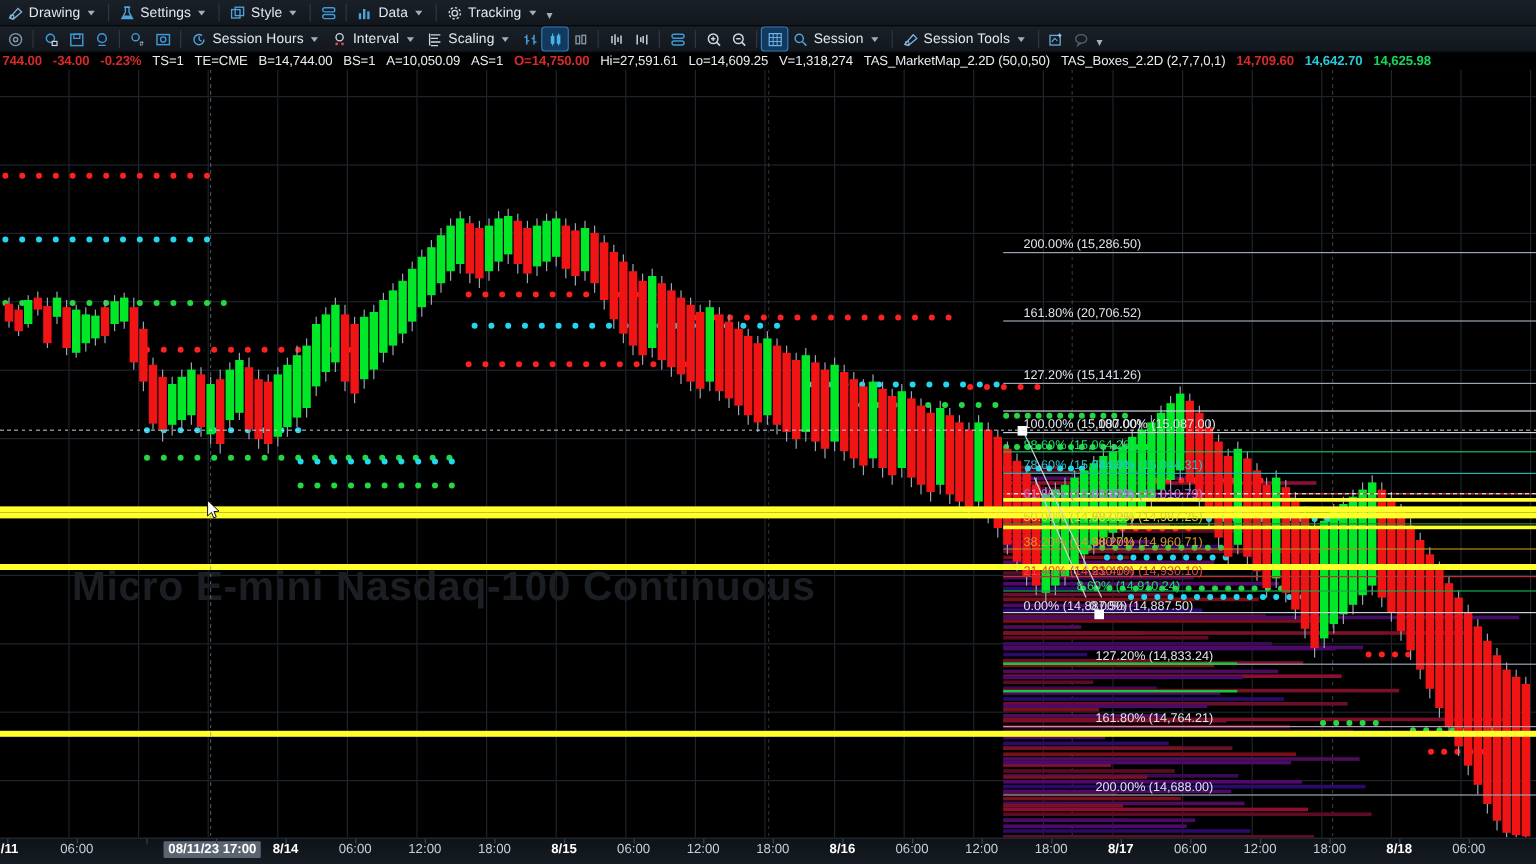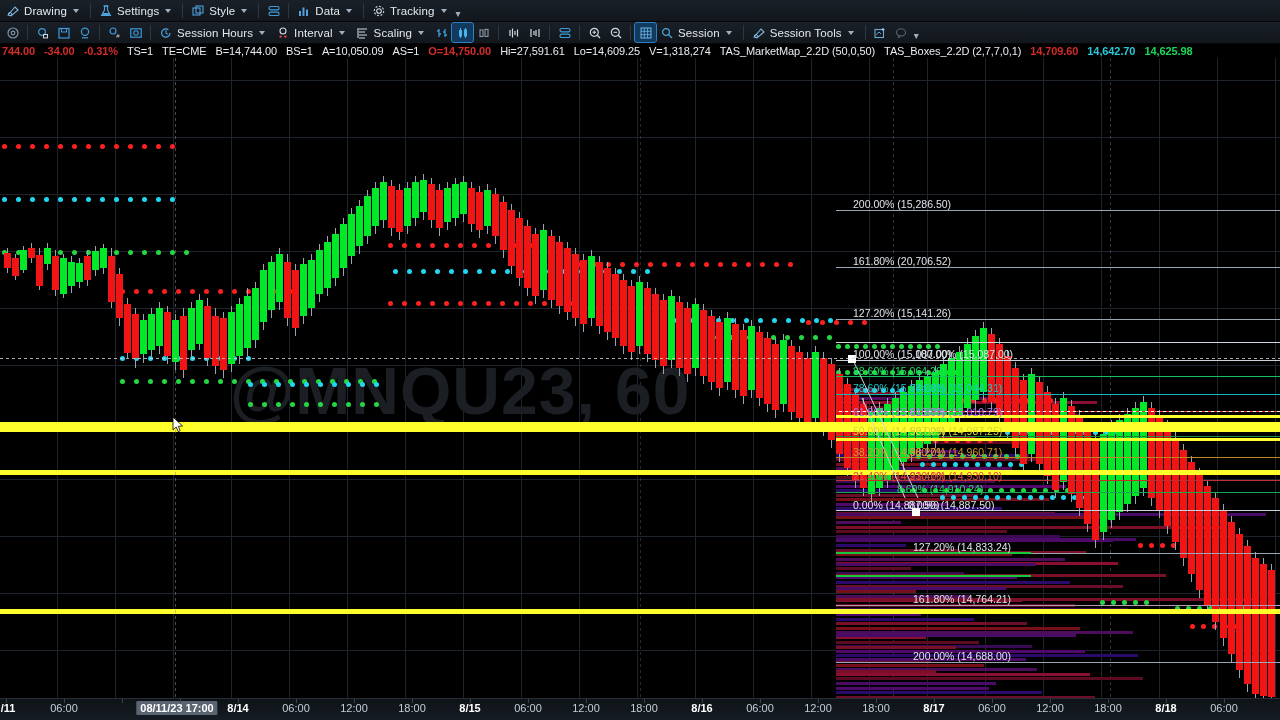--- a/index.html
+++ b/index.html
@@ -429,21 +429,21 @@
             <path d="M5 9.5 L4 12 L7 10" fill="none" stroke="#54616d" stroke-width="1"></path>
           </svg>
       </span>
     </div>
     <span class="dots">▾</span>
   </div>
 
   <div class="infobar">
     <span class="q-red">744.00</span>
     <span class="q-red">-34.00</span>
-    <span class="q-red">-0.31%</span>
+    <span class="q-red">-0.23%</span>
     <span class="q-white">TS=1</span>
     <span class="q-white">TE=CME</span>
     <span class="q-white">B=14,744.00</span>
     <span class="q-white">BS=1</span>
     <span class="q-white">A=10,050.09</span>
     <span class="q-white">AS=1</span>
     <span class="q-red">O=14,750.00</span>
     <span class="q-white">Hi=27,591.61</span>
     <span class="q-white">Lo=14,609.25</span>
     <span class="q-white">V=1,318,274</span>
@@ -488,21 +488,21 @@
         <div class="hgrid" style="top:364px"></div>
         <div class="hgrid" style="top:421px"></div>
         <div class="hgrid" style="top:478px"></div>
         <div class="hgrid" style="top:535px"></div>
         <div class="hgrid" style="top:592px"></div>
         <div class="vdash" style="left:1110px;opacity:.4"></div>
         <div class="vdash" style="left:893px;opacity:.35"></div>
         <div class="vdash" style="left:640px;opacity:.3"></div>
       </div>
 
-    <div class="wm wm1">@MNQU23, 60</div>
+    <div class="wm wm2">Micro E-mini Nasdaq-100 Continuous</div>
 
     <div id="study-layer">
         <div class="boxline" style="left:836px;top:440px;width:60px;background:#3a0a55;height:3px"></div>
         <div class="boxline" style="left:836px;top:445px;width:113px;background:#50086b;height:3px"></div>
         <div class="boxline" style="left:836px;top:449px;width:166px;background:#2b0a6b;height:3px"></div>
         <div class="boxline" style="left:836px;top:454px;width:219px;background:#6a0e2a;height:3px"></div>
         <div class="boxline" style="left:836px;top:458px;width:272px;background:#7a0f1c;height:3px"></div>
         <div class="boxline" style="left:836px;top:463px;width:65px;background:#4d0d5c;height:3px"></div>
         <div class="boxline" style="left:836px;top:468px;width:118px;background:#8a0f33;height:3px"></div>
         <div class="boxline" style="left:836px;top:472px;width:171px;background:#5c0b22;height:3px"></div>

